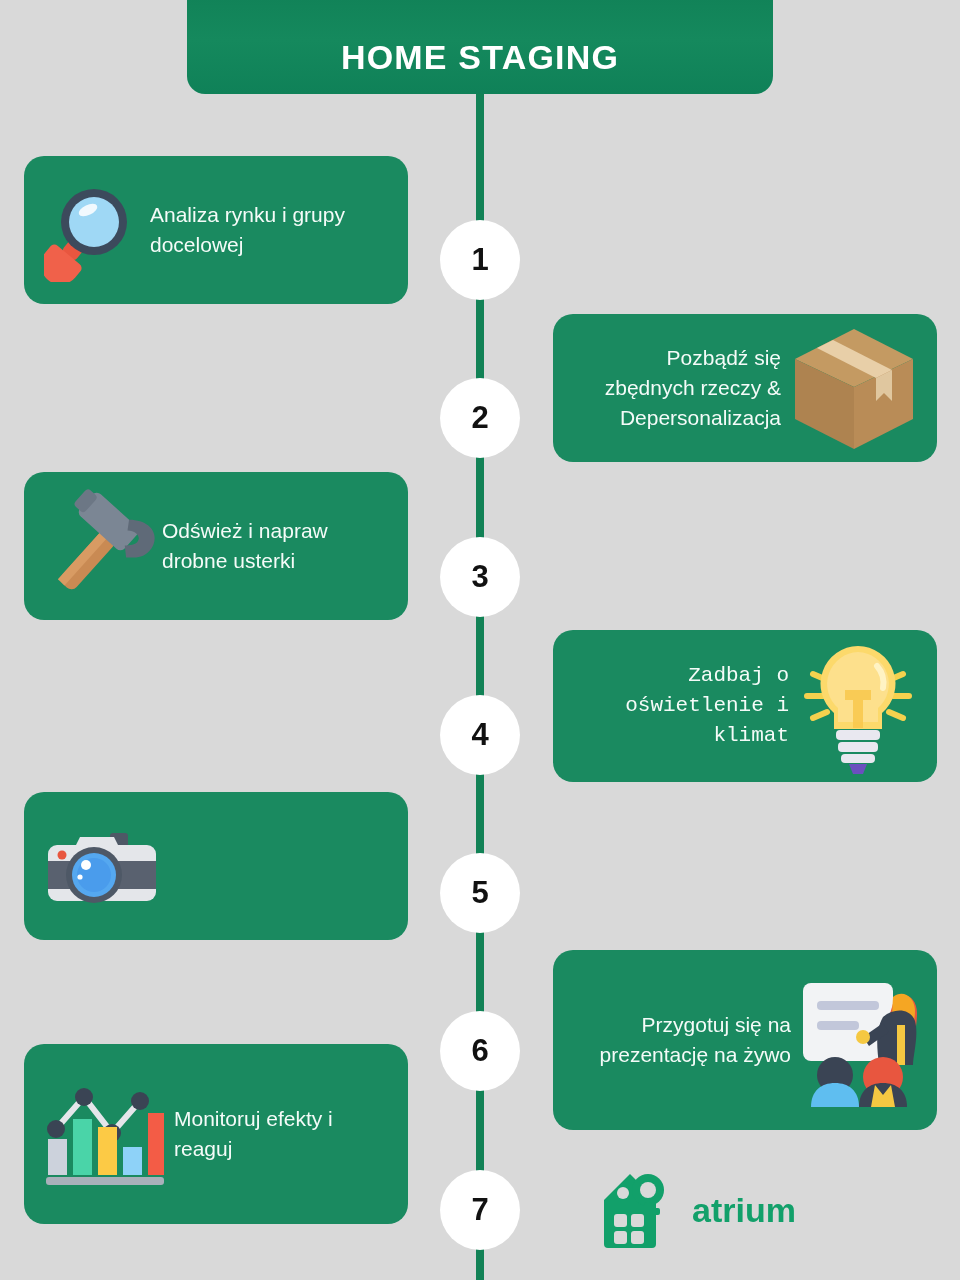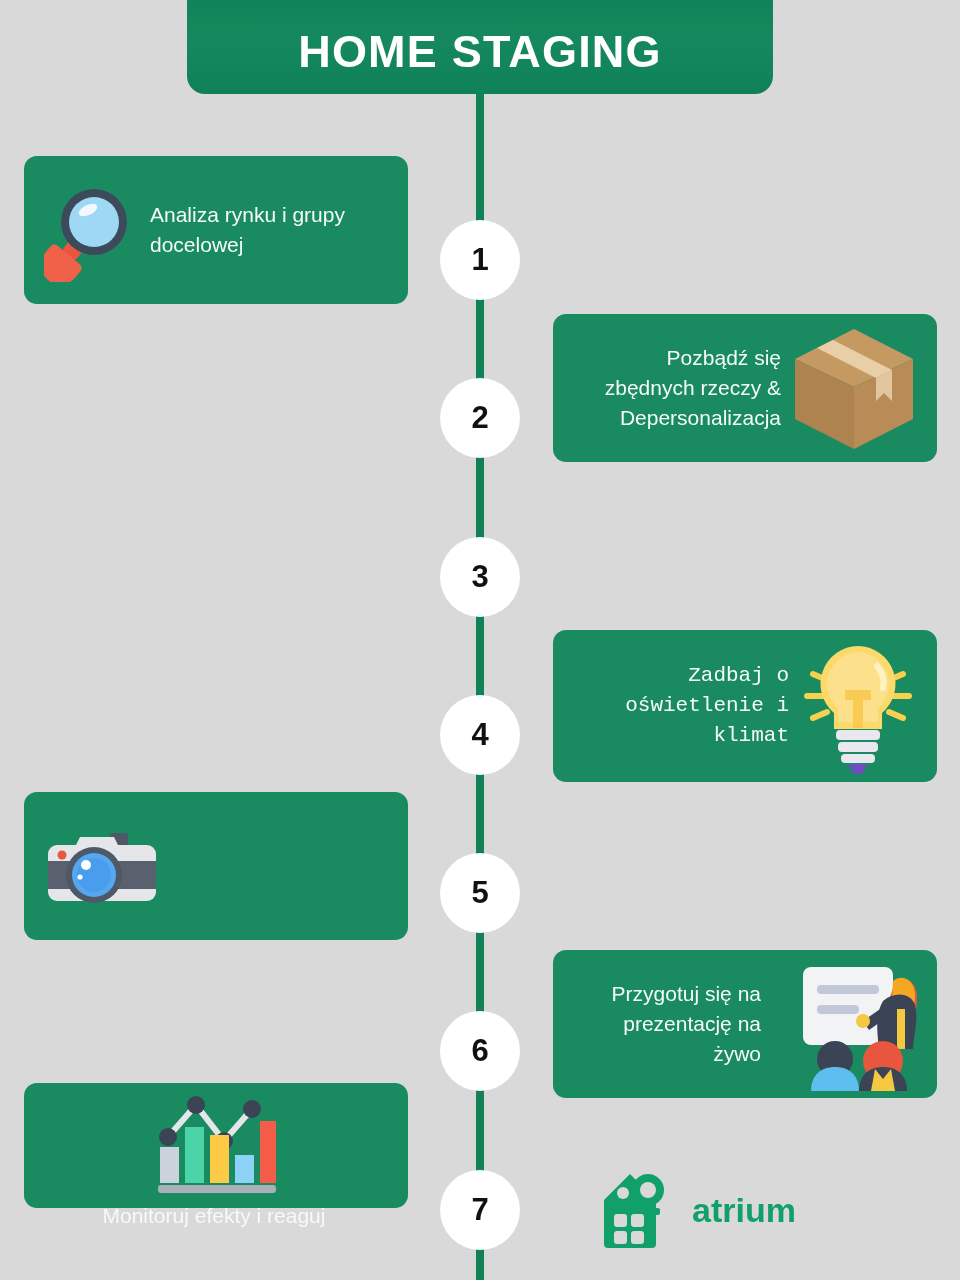--- a/index.html
+++ b/index.html
@@ -30,32 +30,32 @@
     left: 187px; top: -26px;
     width: 586px; height: 120px;
     background: linear-gradient(180deg, #0f7f55 0%, #15895d 55%, #0f8158 100%);
     border-radius: 18px;
     display: flex; align-items: flex-end; justify-content: center;
     padding-bottom: 20px;
     z-index: 3;
   }
   .title-bar h1 {
     color: #ffffff;
-    font-size: 45px;
+    font-size: 34px;
     font-weight: bold;
     letter-spacing: 1.2px;
     line-height: 1;
     white-space: nowrap;
   }
 
   
   .card {
     position: absolute;
     background: #1a8a60;
-    border-radius: 13px;
+    border-radius: 20px;
     display: flex;
     align-items: center;
     z-index: 2;
   }
   .card.left  { left: 24px;  width: 384px; }
   .card.right { left: 553px; width: 384px; }
   .card .icon {
     flex: 0 0 auto;
     display: flex; align-items: center; justify-content: center;
   }
@@ -136,20 +136,34 @@
         <polygon points="67,66 126,38 126,98 67,128" fill="#b98c57"></polygon>
         <polygon points="30,27 89,57 105,49 46,19" fill="#e8cfa8"></polygon>
         <polygon points="89,57 105,49 105,80 97,72 89,80" fill="#e0c79f"></polygon>
       </svg>
     </span>
   </div>
   <div class="num" style="top:378px;">
     <span>2</span>
   </div>
 
+  <div class="card left" style="top:472px; height:148px;">
+    <span class="icon">
+      <svg width="112" height="118" viewBox="0 0 112 118">
+        <g transform="rotate(42 56 59)">
+          <rect x="47" y="44" width="19" height="68" rx="7" fill="#c98a53"></rect>
+          <rect x="47" y="44" width="9" height="68" fill="#d89b63"></rect>
+          <path d="M22 20 h48 a6 6 0 0 1 6 6 v18 a6 6 0 0 1 -6 6 h-48 a6 6 0 0 1 -6 -6 v-18 a6 6 0 0 1 6 -6z" fill="#7b8694"></path>
+          <path d="M60 20 c18 -16 36 -8 36 10 c0 10 -8 16 -13 20 l-9 -8 c4 -4 7 -7 7 -11 c0 -6 -8 -8 -15 -2z" fill="#5f6a78"></path>
+          <rect x="8" y="24" width="14" height="22" rx="4" fill="#6c7785"></rect>
+        </g>
+      </svg>
+    </span>
+    <span class="label">Odśwież i napraw drobne usterki</span>
+  </div>
   <div class="num" style="top:537px;">
     <span>3</span>
   </div>
 
   <div class="card right" style="top:630px; height:152px;font-family:Liberation Mono, monospace;">
     <span class="label">Zadbaj o oświetlenie i klimat</span>
     <span class="icon">
       <svg width="126" height="136" viewBox="0 0 126 136">
         <g stroke="#f5d14e" stroke-width="6" stroke-linecap="round">
           <line x1="18" y1="36" x2="32" y2="42"></line>
@@ -189,21 +203,21 @@
         <circle cx="42" cy="54" r="5" fill="#ffffff"></circle>
         <circle cx="36" cy="66" r="2.6" fill="#ffffff"></circle>
         <circle cx="18" cy="44" r="4.5" fill="#e8563f"></circle>
       </svg>
     </span>
   </div>
   <div class="num" style="top:853px;">
     <span>5</span>
   </div>
 
-  <div class="card right" style="top:950px; height:148px;gap:30px;">
+  <div class="card right" style="top:950px; height:180px;">
     <span class="label">Przygotuj się na prezentację na żywo</span>
     <span class="icon">
       <svg width="124" height="134" viewBox="0 0 124 134">
         <rect x="6" y="10" width="90" height="78" rx="8" fill="#f2f3f5"></rect>
         <rect x="20" y="28" width="62" height="9" rx="4" fill="#c2c7da"></rect>
         <rect x="20" y="48" width="42" height="9" rx="4" fill="#c2c7da"></rect>
         <path d="M98 24 c12 -6 22 2 22 16 c0 18 -6 34 -6 48 l-22 0 c0 -18 2 -34 0 -44z" fill="#e8563f"></path>
         <path d="M96 24 c10 -8 22 0 22 14 c0 14 -6 22 -12 26 l-12 -6z" fill="#f5a623"></path>
         <path d="M86 44 c12 -10 28 -8 32 4 c4 14 -2 34 -2 44 l-34 0 c-2 -18 -4 -34 4 -48z" fill="#3a4454"></path>
         <path d="M100 52 l8 0 l0 40 l-8 0z" fill="#f5c842"></path>
@@ -214,21 +228,21 @@
         <circle cx="86" cy="104" r="20" fill="#e8563f"></circle>
         <path d="M62 134 c0 -16 10 -24 24 -24 c14 0 24 8 24 24z" fill="#3a4454"></path>
         <path d="M78 112 l8 10 l8 -10 l4 22 l-24 0z" fill="#f5c842"></path>
       </svg>
     </span>
   </div>
   <div class="num" style="top:1011px;">
     <span>6</span>
   </div>
 
-  <div class="card left" style="top:1083px; height:125px;flex-direction:column;">
+  <div class="card left" style="top:1044px; height:180px;">
     <span class="icon">
       <svg width="124" height="118" viewBox="0 0 124 118">
         <g stroke="#e4e6ea" stroke-width="6" fill="none">
           <polyline points="12,54 40,22 68,58 96,26"></polyline>
         </g>
         <g fill="#3a4454">
           <circle cx="12" cy="54" r="9"></circle>
           <circle cx="40" cy="22" r="9"></circle>
           <circle cx="68" cy="58" r="9"></circle>
           <circle cx="96" cy="26" r="9"></circle>

